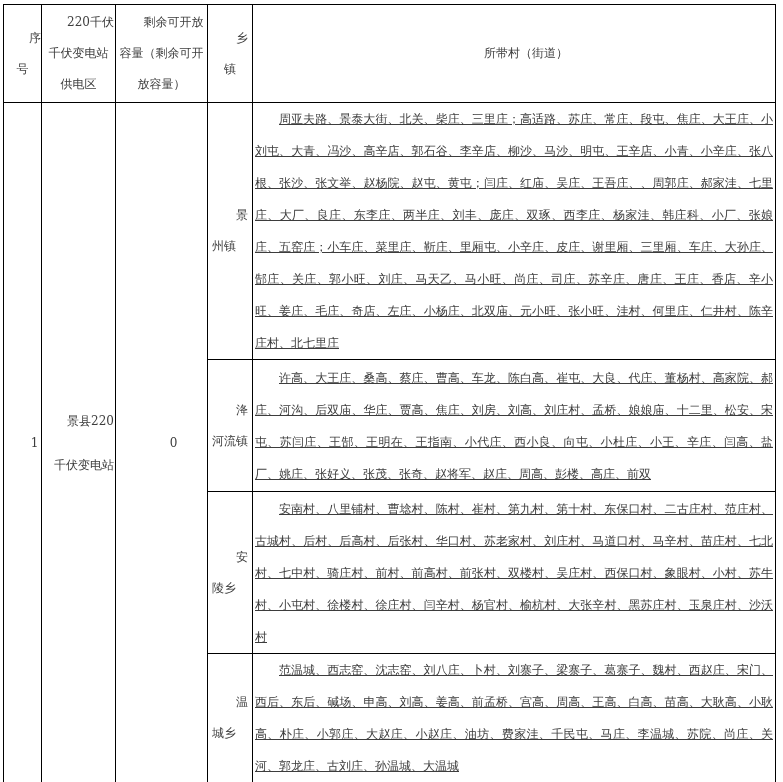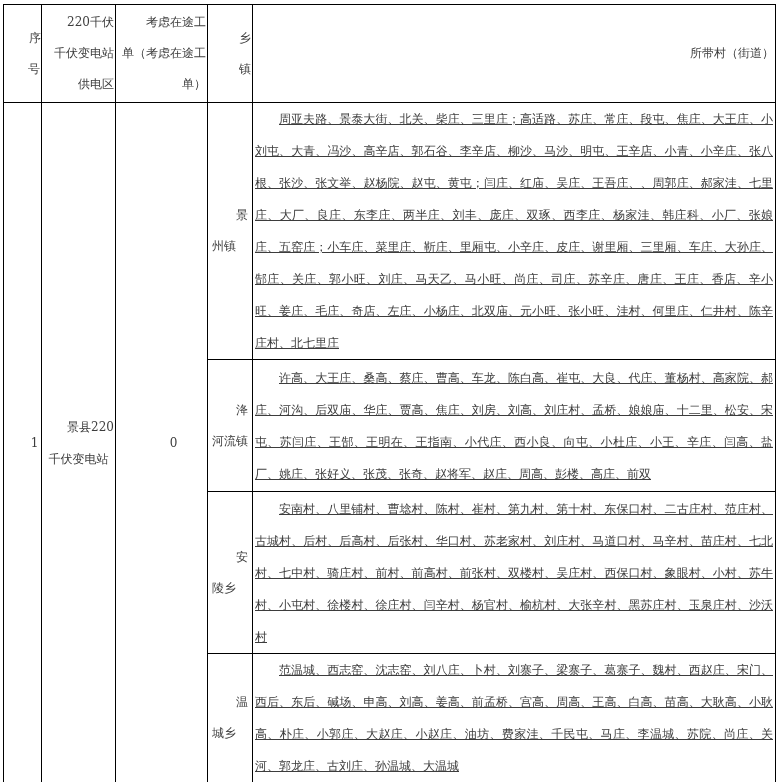--- a/index.html
+++ b/index.html
@@ -30,34 +30,34 @@
     overflow: hidden;
   }
   
   tr.h-head { height: 98px; }
   tr.h-r1 { height: 255px; }
   tr.h-r2 { height: 132px; }
   tr.h-r3 { height: 162px; }
   tr.h-r4 { height: 122px; }
   
   .hd {
-    text-align: right;
+    text-align: center;
     text-indent: 2em;
     line-height: 31px;
     padding: 0 1px;
   }
   .num {
     text-align: center;
     text-indent: 2em;
     line-height: 32px;
   }
   .sub {
-    text-align: center;
+    text-align: right;
     text-indent: 2em;
-    line-height: 32px;
+    line-height: 44px;
     padding: 0 1px;
   }
   .town {
     width: 3em;
     margin: 8px auto;
     text-align: left;
     text-indent: 2em;
     line-height: 31px;
   }
   .vil {
@@ -81,21 +81,21 @@
   </colgroup>
   <tbody>
     <tr class="h-head">
       <th>
         <div class="hd">序号</div>
       </th>
       <th>
         <div class="hd">220千伏千伏变电站供电区</div>
       </th>
       <th>
-        <div class="hd">考虑在途工单（考虑在途工单）</div>
+        <div class="hd">剩余可开放容量（剩余可开放容量）</div>
       </th>
       <th>
         <div class="hd">乡镇</div>
       </th>
       <th>
         <div class="hd">所带村（街道）</div>
       </th>
     </tr>
 
     <tr class="h-r1">

